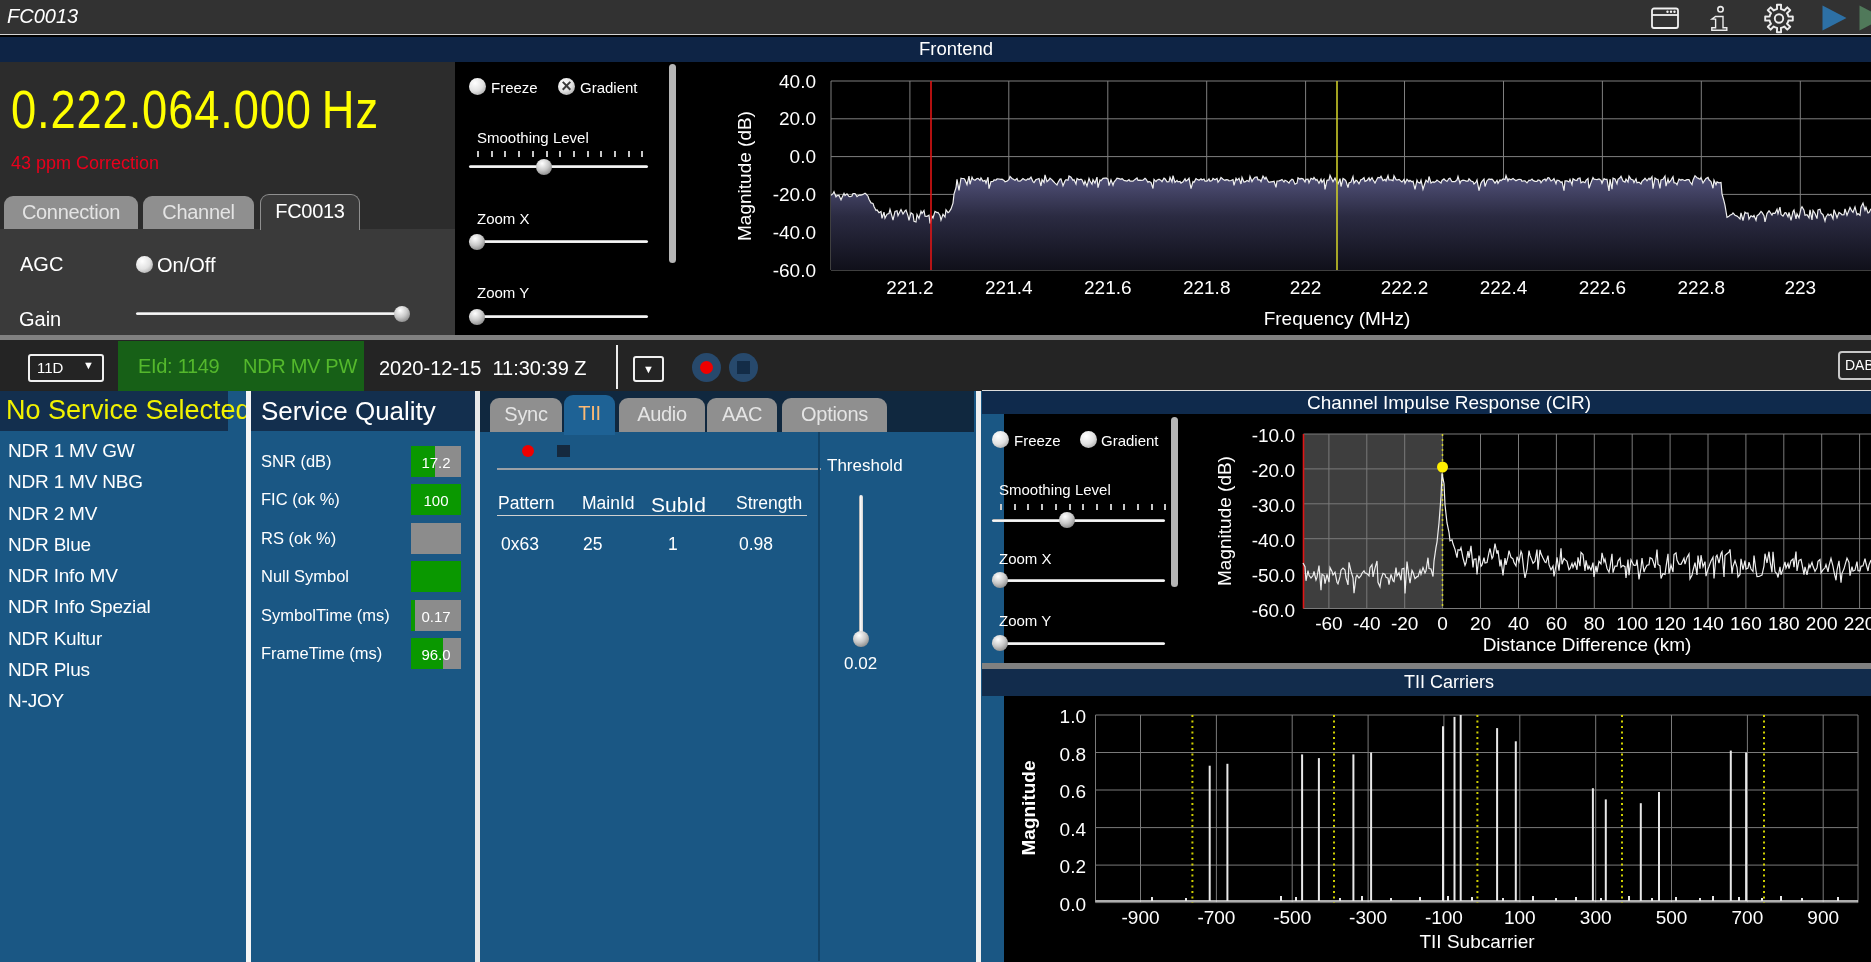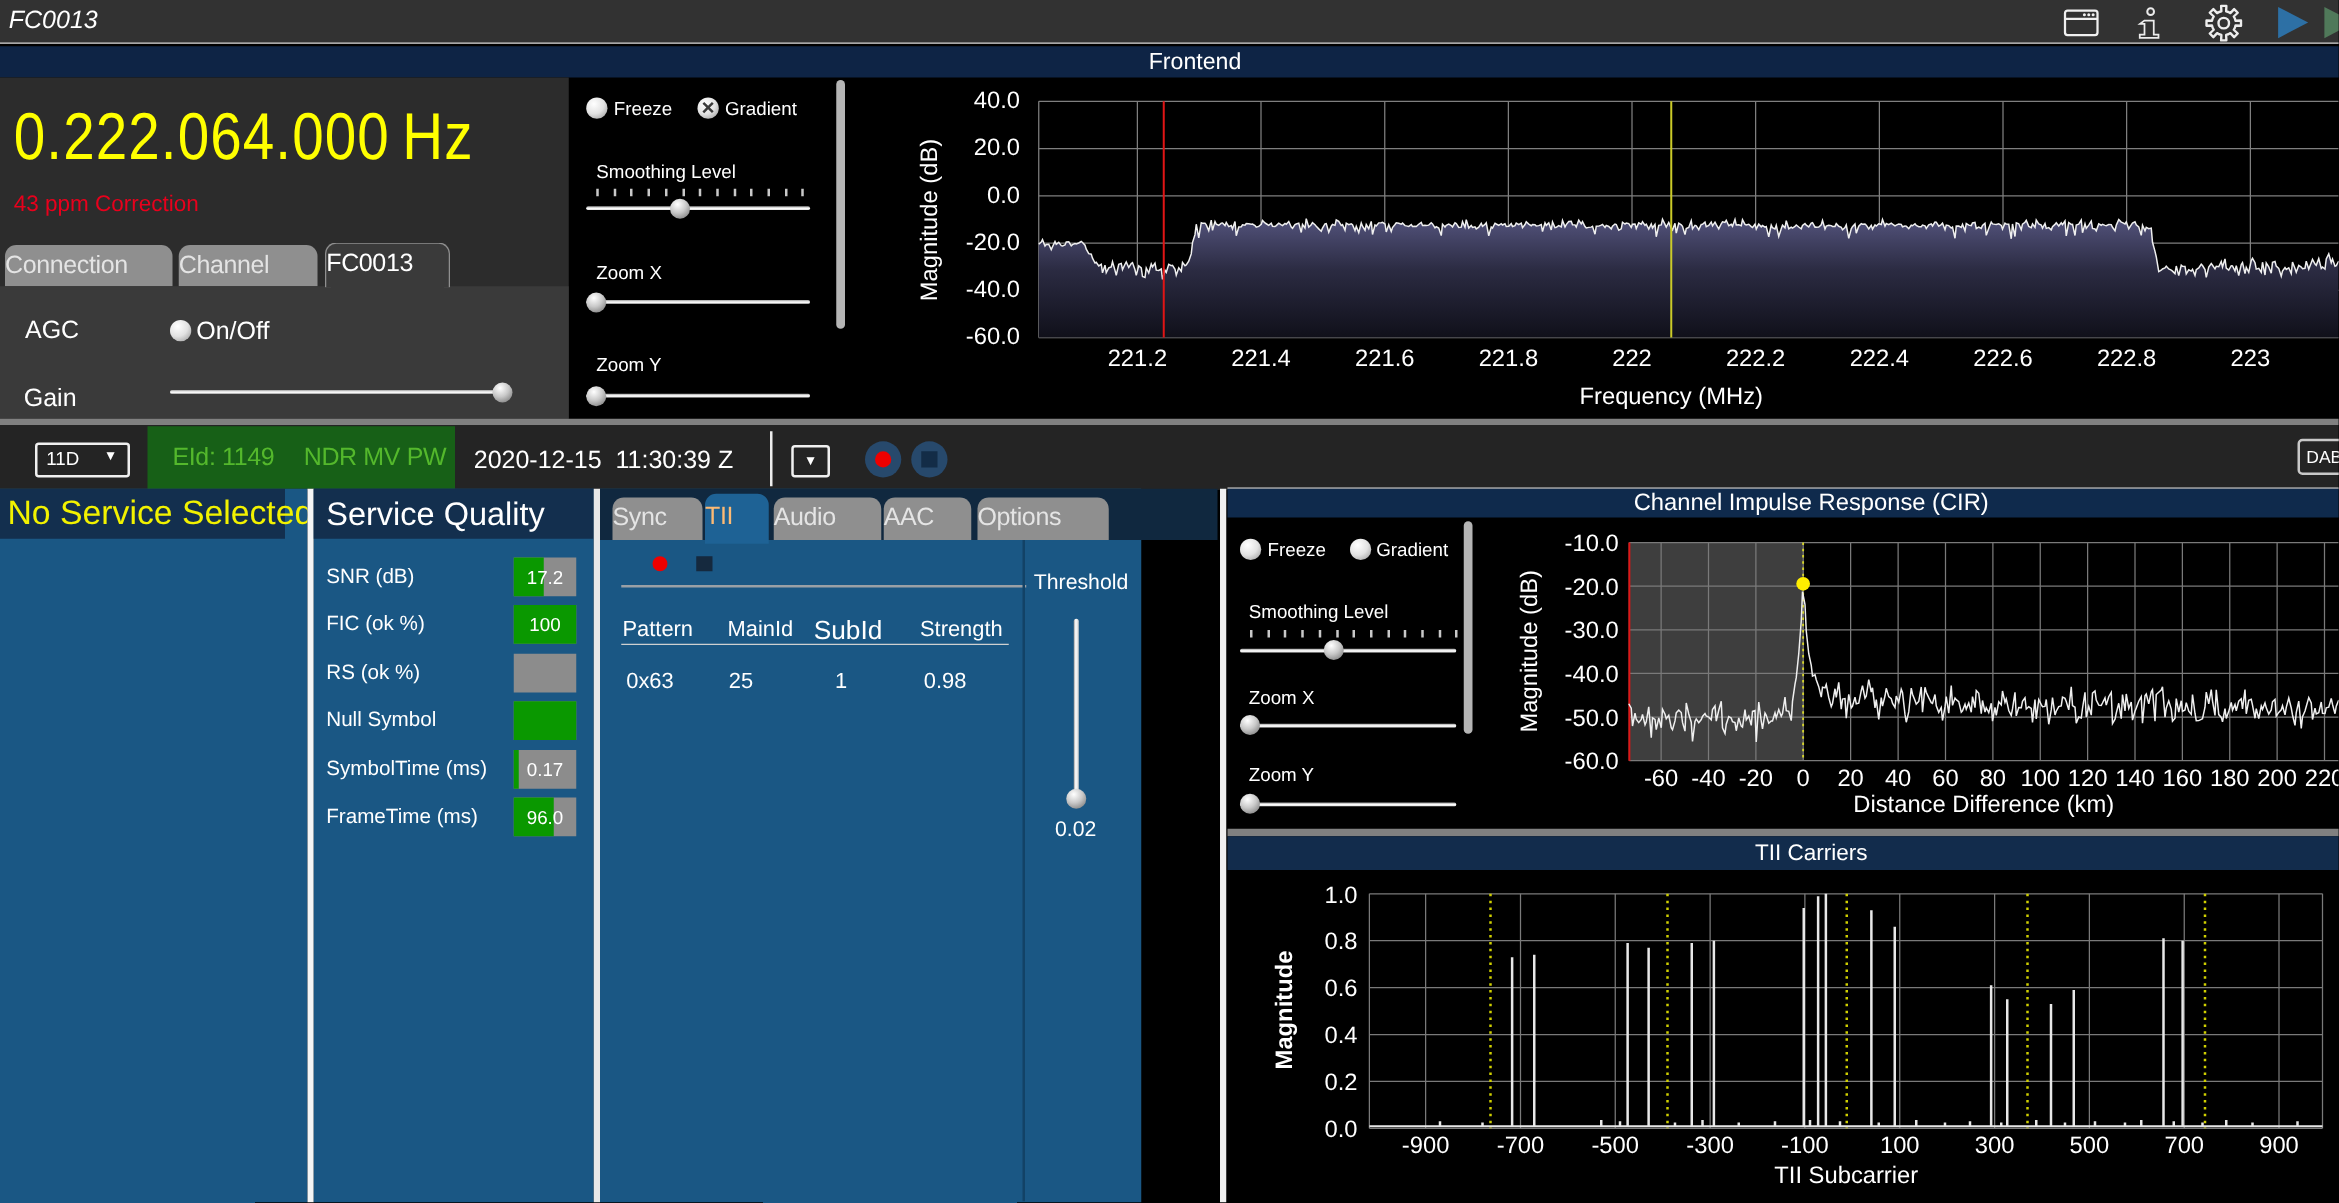--- a/index.html
+++ b/index.html
@@ -6,21 +6,21 @@
  font-family:"Liberation Sans",sans-serif;color:#fff;overflow:hidden}
 .abs{position:absolute}
 .tick{position:absolute;width:2px;height:6px;background:#c8c8c8}
 .radio{position:absolute;width:17px;height:17px;border-radius:50%;
  background:radial-gradient(circle at 36% 30%,#ffffff,#e2e2e2 50%,#9a9a9a 95%)}
 .knob{position:absolute;width:16px;height:16px;border-radius:50%;
  background:radial-gradient(circle at 38% 28%,#ffffff,#c9c9c9 45%,#7a7a7a 90%,#686868)}
 .track{position:absolute;height:3px;background:linear-gradient(#9f9f9f,#ffffff 55%,#e0e0e0);border-radius:2px}
 .lbl{position:absolute;font-size:15px;letter-spacing:0px;white-space:nowrap}
 .tab{position:absolute;border-radius:9px 9px 0 0;background:#8f8f8f;color:#e4e4e4;
- text-align:left;font-size:20px;letter-spacing:-0.3px}
+ text-align:center;font-size:20px;letter-spacing:-0.3px}
 svg{position:absolute}
 svg text{font-family:"Liberation Sans",sans-serif;fill:#fff;font-size:19px;dominant-baseline:central}
 </style></head><body>
 <div id="root">
 
 <div class="abs" style="left:0;top:0;width:1871px;height:35px;background:#323232;border-bottom:1.5px solid #d4d4d4">
  <div class="abs" style="left:7px;top:5px;font-size:20px;font-style:italic;letter-spacing:0px">FC0013</div>
 </div>
 <svg style="left:1640px;top:0" width="231" height="35" viewBox="1640 0 231 35">
  <g fill="none" stroke="#f0f0f0" stroke-width="1.8">
@@ -159,20 +159,23 @@
 <div class="abs" style="left:729px;top:353px;width:29px;height:29px;border-radius:50%;background:#27496c">
  <div class="abs" style="left:8px;top:8px;width:13px;height:13px;background:#132c47"></div>
 </div>
 <div class="abs" style="left:1838px;top:351px;width:44px;height:29px;border:2px solid #c8c8c8;border-radius:4px">
  <span class="abs" style="left:5px;top:4px;font-size:14px">DAB</span>
 </div>
 
 <div class="abs" style="left:0;top:391px;width:246px;height:571px;background:#1a5784;overflow:hidden">
  <div class="abs" style="left:0;top:0;width:228px;height:40px;background:#132f4e">
   <div class="abs" style="left:6px;top:4px;font-size:27px;color:#f2f200;white-space:nowrap">No Service Selected</div>
+ </div>
+ <div class="abs" style="left:8px;top:44px;font-size:19px;line-height:31.3px;letter-spacing:-0.2px">
+  NDR 1 MV GW<br>NDR 1 MV NBG<br>NDR 2 MV<br>NDR Blue<br>NDR Info MV<br>NDR Info Spezial<br>NDR Kultur<br>NDR Plus<br>N-JOY
  </div>
 </div>
 <div class="abs" style="left:246px;top:391px;width:5px;height:571px;background:#f5f5f5"></div>
 
 <div class="abs" style="left:251px;top:391px;width:224px;height:571px;background:#1a5784">
  <div class="abs" style="left:0;top:0;width:224px;height:40px;background:#132f4e">
   <div class="abs" style="left:10px;top:5px;font-size:26px;white-space:nowrap">Service Quality</div>
  </div>
  <div class="lbl" style="left:10px;top:61.0px;font-size:16.5px">SNR (dB)</div>
  <div class="abs" style="left:160px;top:55.0px;width:50px;height:31px;background:#8c8c8c">
@@ -196,21 +199,21 @@
         <div class="abs" style="left:0;top:8px;width:50px;text-align:center;font-size:15px">0.17</div>
       </div>
  <div class="lbl" style="left:10px;top:253.0px;font-size:16.5px">FrameTime (ms)</div>
  <div class="abs" style="left:160px;top:247.0px;width:50px;height:31px;background:#8c8c8c">
         <div class="abs" style="left:0;top:0;width:32px;height:31px;background:#0a9800"></div>
         <div class="abs" style="left:0;top:8px;width:50px;text-align:center;font-size:15px">96.0</div>
       </div>
 </div>
 <div class="abs" style="left:475px;top:391px;width:5px;height:571px;background:#e8e8e8"></div>
 
-<div class="abs" style="left:480px;top:391px;width:433px;height:571px;background:#1a5784">
+<div class="abs" style="left:480px;top:391px;width:524px;height:571px;background:#1a5784">
  <div class="abs" style="left:0;top:0;width:494px;height:41px;background:#10283f"></div>
  <div class="tab" style="left:10px;top:7px;width:72px;height:34px;line-height:33px">Sync</div>
  <div class="tab" style="left:139px;top:7px;width:86px;height:34px;line-height:33px">Audio</div>
  <div class="tab" style="left:227px;top:7px;width:70px;height:34px;line-height:33px">AAC</div>
  <div class="tab" style="left:302px;top:7px;width:105px;height:34px;line-height:33px">Options</div>
  <div class="tab" style="left:84px;top:4px;width:51px;height:40px;line-height:36px;background:#1e6295;color:#fdba74">TII</div>
  <div class="abs" style="left:41.5px;top:53.5px;width:12px;height:12px;border-radius:50%;background:#ee0000"></div>
  <div class="abs" style="left:77px;top:53.5px;width:12.5px;height:12.5px;background:#15293e"></div>
  <div class="abs" style="left:17px;top:77px;width:324px;height:1.5px;background:#9aa0a6"></div>
  <div class="lbl" style="left:18px;top:102px;font-size:17.5px">Pattern</div>

